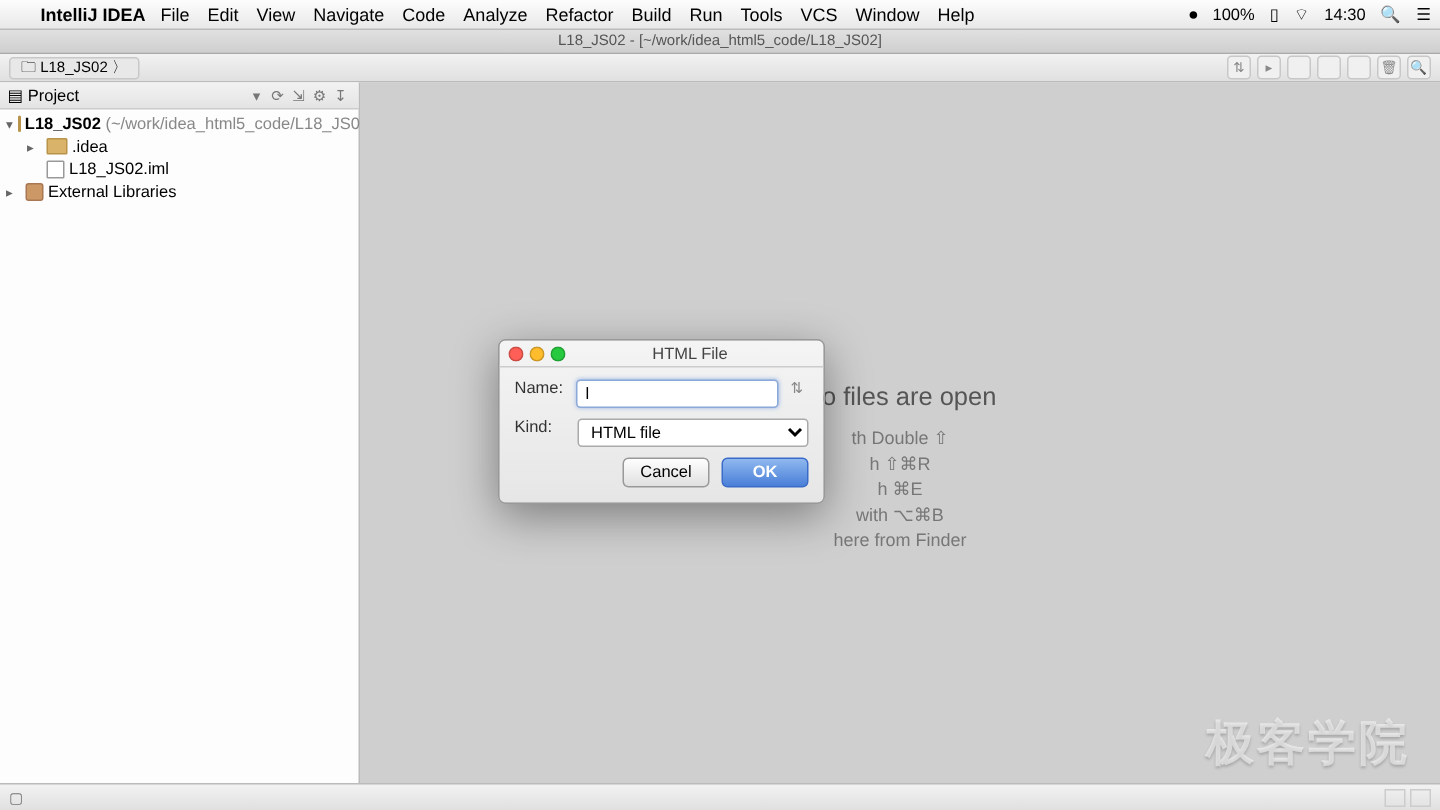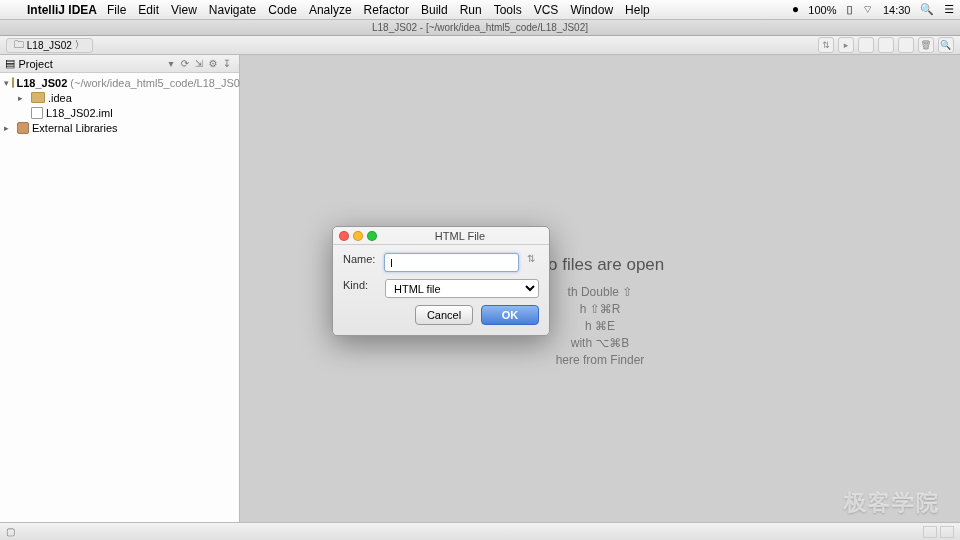--- a/index.html
+++ b/index.html
@@ -63,21 +63,21 @@
 .dialog .row select { flex:1; height:19px; border:1px solid #aaa; border-radius:3px; font-size:11px; background:#fff; padding:0 4px; }
 .dialog .btns { display:flex; justify-content:flex-end; gap:8px;align-items:center; }
 .dialog .btn { min-width:58px; height:20px; border-radius:4px; font-size:11px; border:1px solid #999; background:linear-gradient(#fefefe,#e0e0e0); }
 .dialog .btn.primary { background:linear-gradient(#8fb8ef,#4a7fd8); color:#fff; border-color:#3a6bc8; font-weight:bold; }
 
 
 .status { position:absolute; bottom:0; left:0; right:0; height:18px; background:linear-gradient(#f2f2f2,#e0e0e0); border-top:1px solid #bbb; display:flex; align-items:center; padding:0 6px; font-size:10px; color:#777; }
 .status .spacer { flex:1; }
 .status .sicon { width:14px; height:12px; border:1px solid #ccc; margin-left:3px; }
 
-.watermark { position:absolute; right:20px; bottom:22px; font-size:22px; font-weight:bold; color:rgba(255,255,255,.55); letter-spacing:2px; text-shadow:0 1px 2px rgba(0,0,0,.2); }
+.watermark { position:absolute; right:20px; bottom:22px; font-size:32px; font-weight:bold; color:rgba(255,255,255,.55); letter-spacing:2px; text-shadow:0 1px 2px rgba(0,0,0,.2); }
 </style>
 </head>
 <body>
 
 <div class="menubar">
   <span class="apple"></span>
   <span class="appname">IntelliJ IDEA</span>
   <span class="menuitem">File</span>
   <span class="menuitem">Edit</span>
   <span class="menuitem">View</span>

